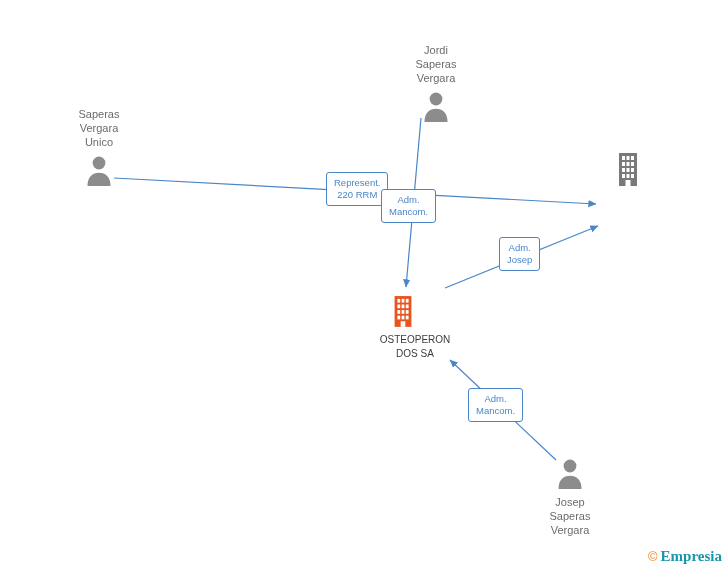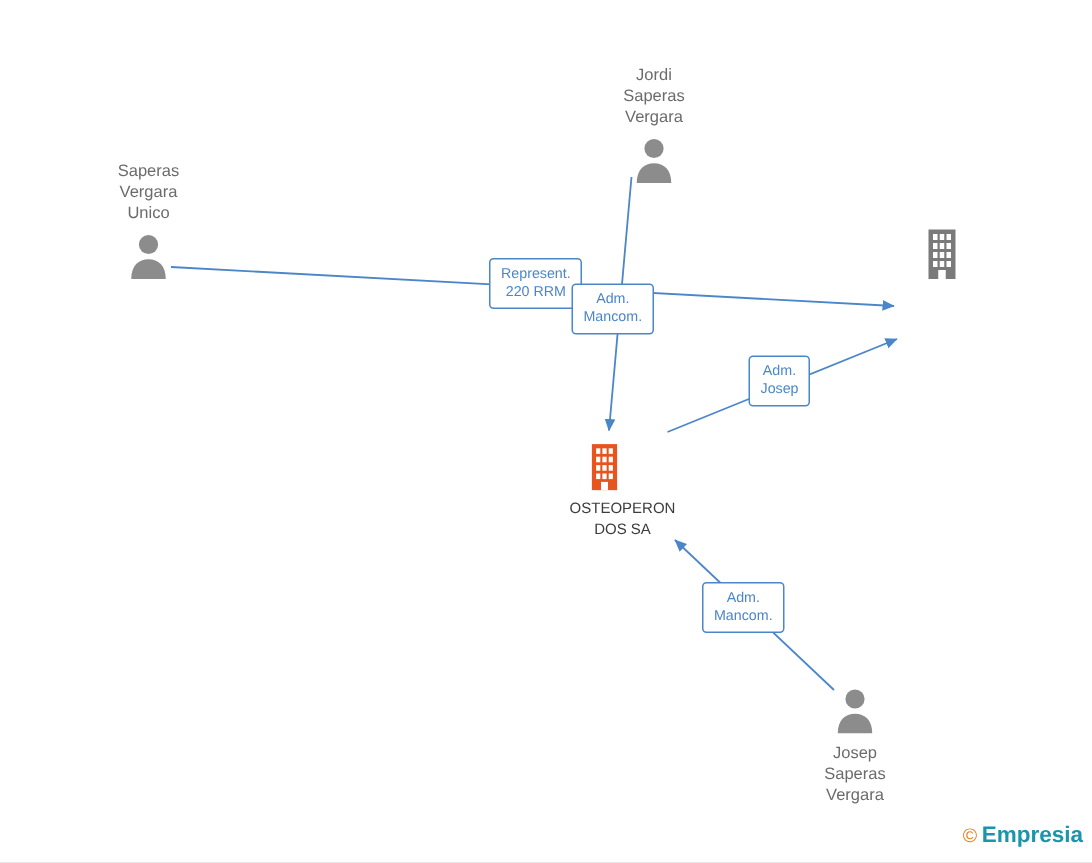--- a/index.html
+++ b/index.html
@@ -22,21 +22,21 @@
   .m-btm{margin-bottom:6px;}
 
   .edge-label{
     position:absolute;background:#fff;border:1px solid #4a86c8;border-radius:3px;
     color:#4a86c8;font-size:9.5px;line-height:12px;text-align:center;padding:4px 7px;
   }
   .edge-label span{display:block;white-space:nowrap;}
 
   .logo{position:absolute;right:6px;top:548px;display:flex;align-items:baseline;gap:3px;cursor:pointer;}
   .logo .copy{color:#ef7f1a;font-size:13px;}
-  .logo .brand{color:#1a96aa;font-weight:bold;font-family:Liberation Sans, sans-serif;font-size:15px;}
+  .logo .brand{color:#1a96aa;font-weight:bold;font-family:Liberation Serif, serif;font-size:15px;}
 </style>
 </head>
 <body>
 
 <div class="canvas">
 
   <svg class="edges" width="728" height="575">
     <defs>
       <marker id="arrow" viewBox="0 0 10 10" refX="8.5" refY="5" markerWidth="7.5" markerHeight="7.5" orient="auto">
         <path d="M0,1 L9,5 L0,9 z" fill="#4a86c8"></path>

